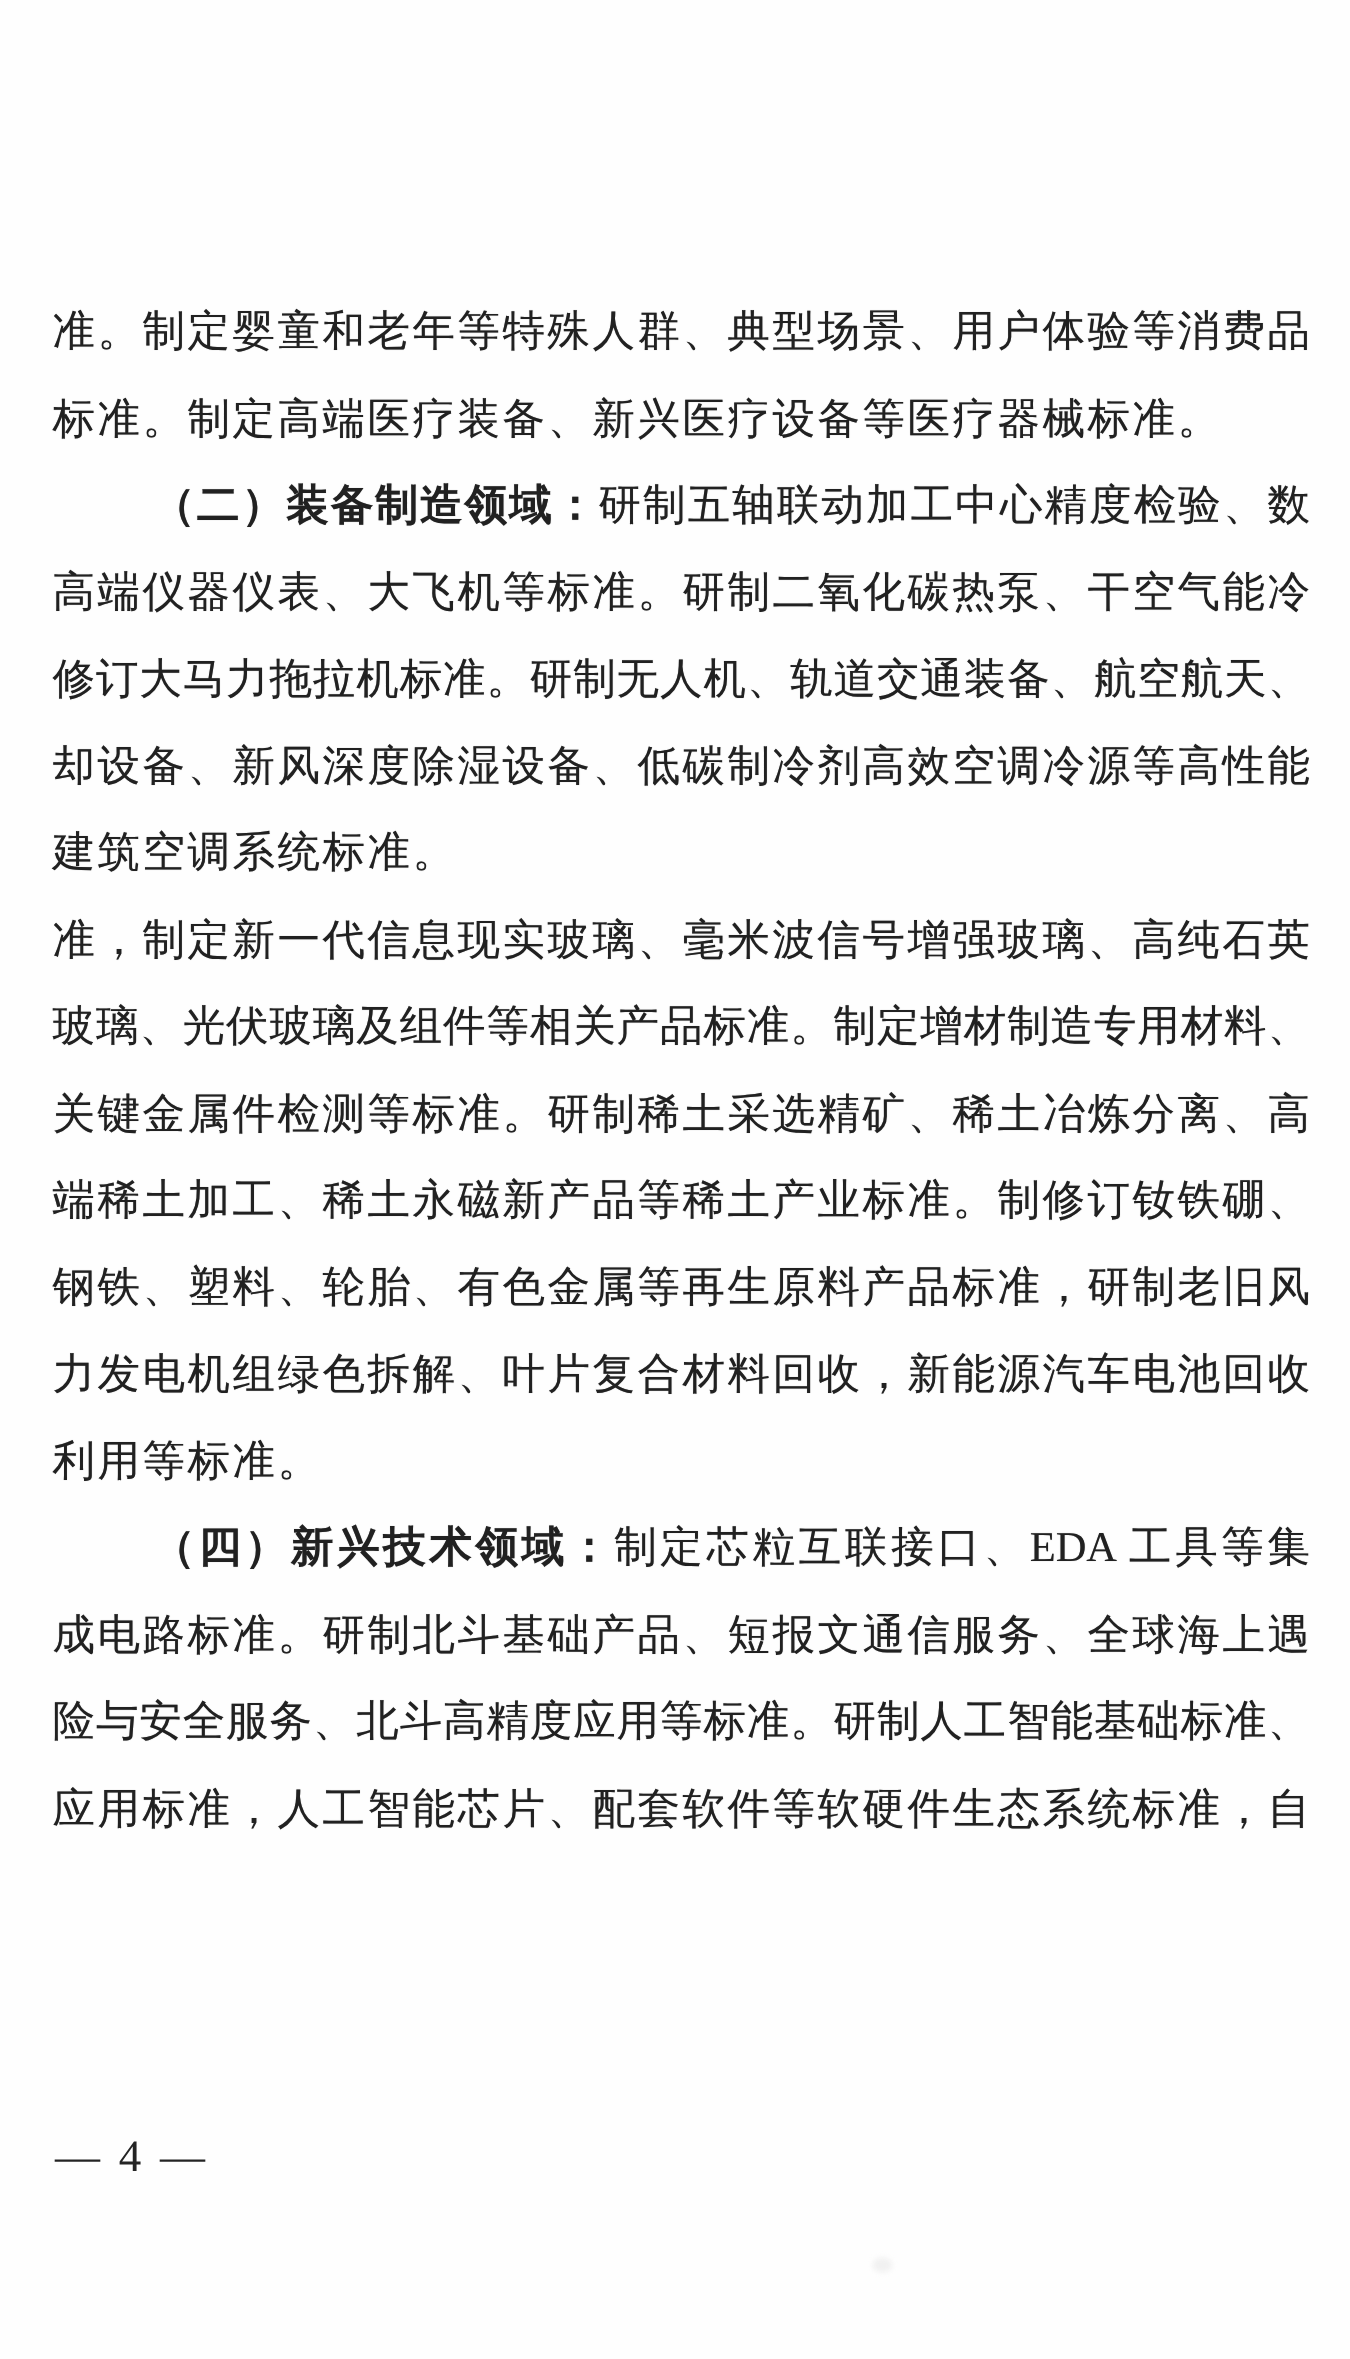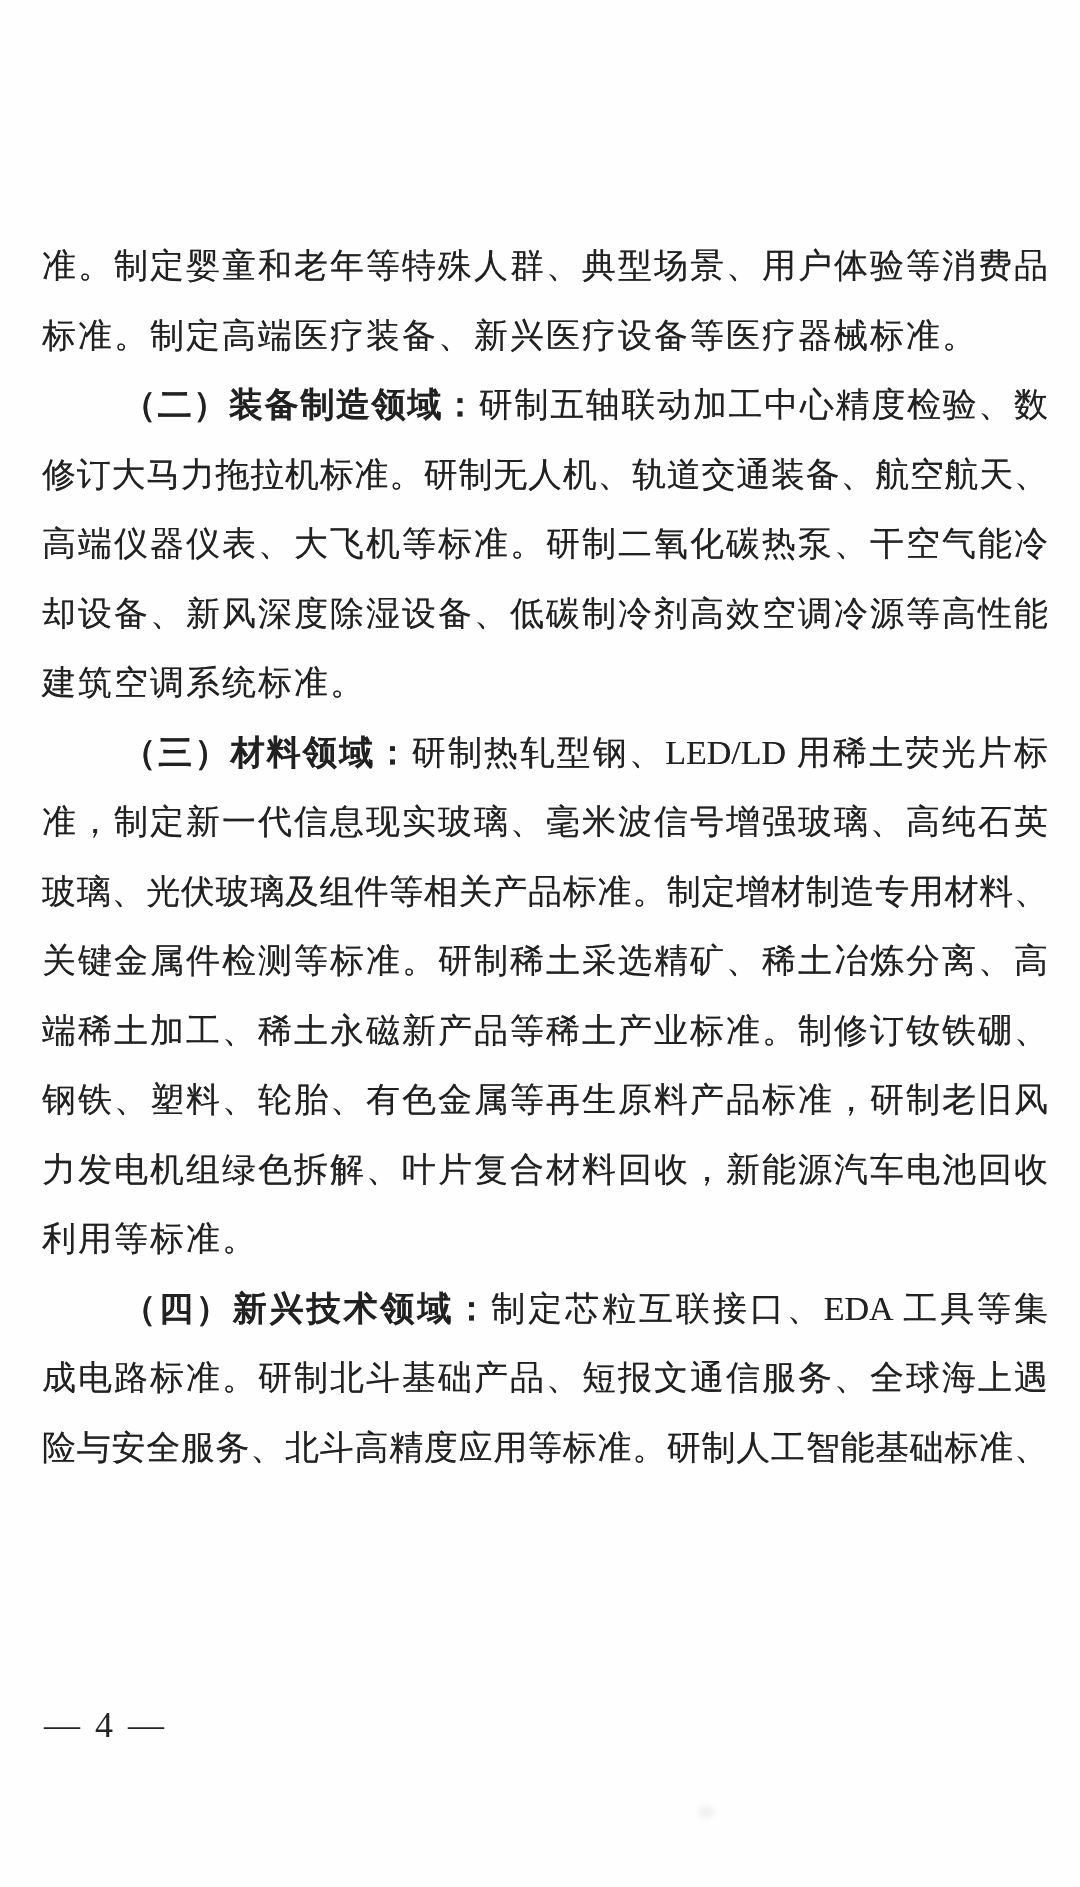--- a/index.html
+++ b/index.html
@@ -64,31 +64,31 @@
   }
 </style>
 </head>
 <body>
 
 <div class="page">
   <div class="doc-body">
       <div class="line"><span class="">准。制定婴童和老年等特殊人群、典型场景、用户体验等消费品</span></div>
       <div class="line left"><span class="">标准。制定高端医疗装备、新兴医疗设备等医疗器械标准。</span></div>
       <div class="line indent"><span class="bold">（二）装备制造领域：</span><span class="">研制五轴联动加工中心精度检验、数</span></div>
+      <div class="line"><span class="">高端仪器仪表、大飞机等标准。研制二氧化碳热泵、干空气能冷</span></div>
       <div class="line"><span class="">修订大马力拖拉机标准。研制无人机、轨道交通装备、航空航天、</span></div>
-      <div class="line"><span class="">高端仪器仪表、大飞机等标准。研制二氧化碳热泵、干空气能冷</span></div>
       <div class="line"><span class="">却设备、新风深度除湿设备、低碳制冷剂高效空调冷源等高性能</span></div>
       <div class="line left"><span class="">建筑空调系统标准。</span></div>
-      <div class="line indent"><span class="bold">（三）材料领域：</span><span class="">研制热轧型钢、LED/LD 用稀土荧光片标</span></div>
       <div class="line"><span class="">准，制定新一代信息现实玻璃、毫米波信号增强玻璃、高纯石英</span></div>
       <div class="line"><span class="">玻璃、光伏玻璃及组件等相关产品标准。制定增材制造专用材料、</span></div>
       <div class="line"><span class="">关键金属件检测等标准。研制稀土采选精矿、稀土冶炼分离、高</span></div>
       <div class="line"><span class="">端稀土加工、稀土永磁新产品等稀土产业标准。制修订钕铁硼、</span></div>
       <div class="line"><span class="">钢铁、塑料、轮胎、有色金属等再生原料产品标准，研制老旧风</span></div>
       <div class="line"><span class="">力发电机组绿色拆解、叶片复合材料回收，新能源汽车电池回收</span></div>
       <div class="line left"><span class="">利用等标准。</span></div>
       <div class="line indent"><span class="bold">（四）新兴技术领域：</span><span class="">制定芯粒互联接口、EDA 工具等集</span></div>
       <div class="line"><span class="">成电路标准。研制北斗基础产品、短报文通信服务、全球海上遇</span></div>
       <div class="line"><span class="">险与安全服务、北斗高精度应用等标准。研制人工智能基础标准、</span></div>
+      <div class="line"><span class="">应用标准，人工智能芯片、配套软件等软硬件生态系统标准，自</span></div>
     </div>
   <div class="footer-pagenum">— 4 —</div>
   <div class="scan-smudge"></div>
 </div>
 
 </body></html>

